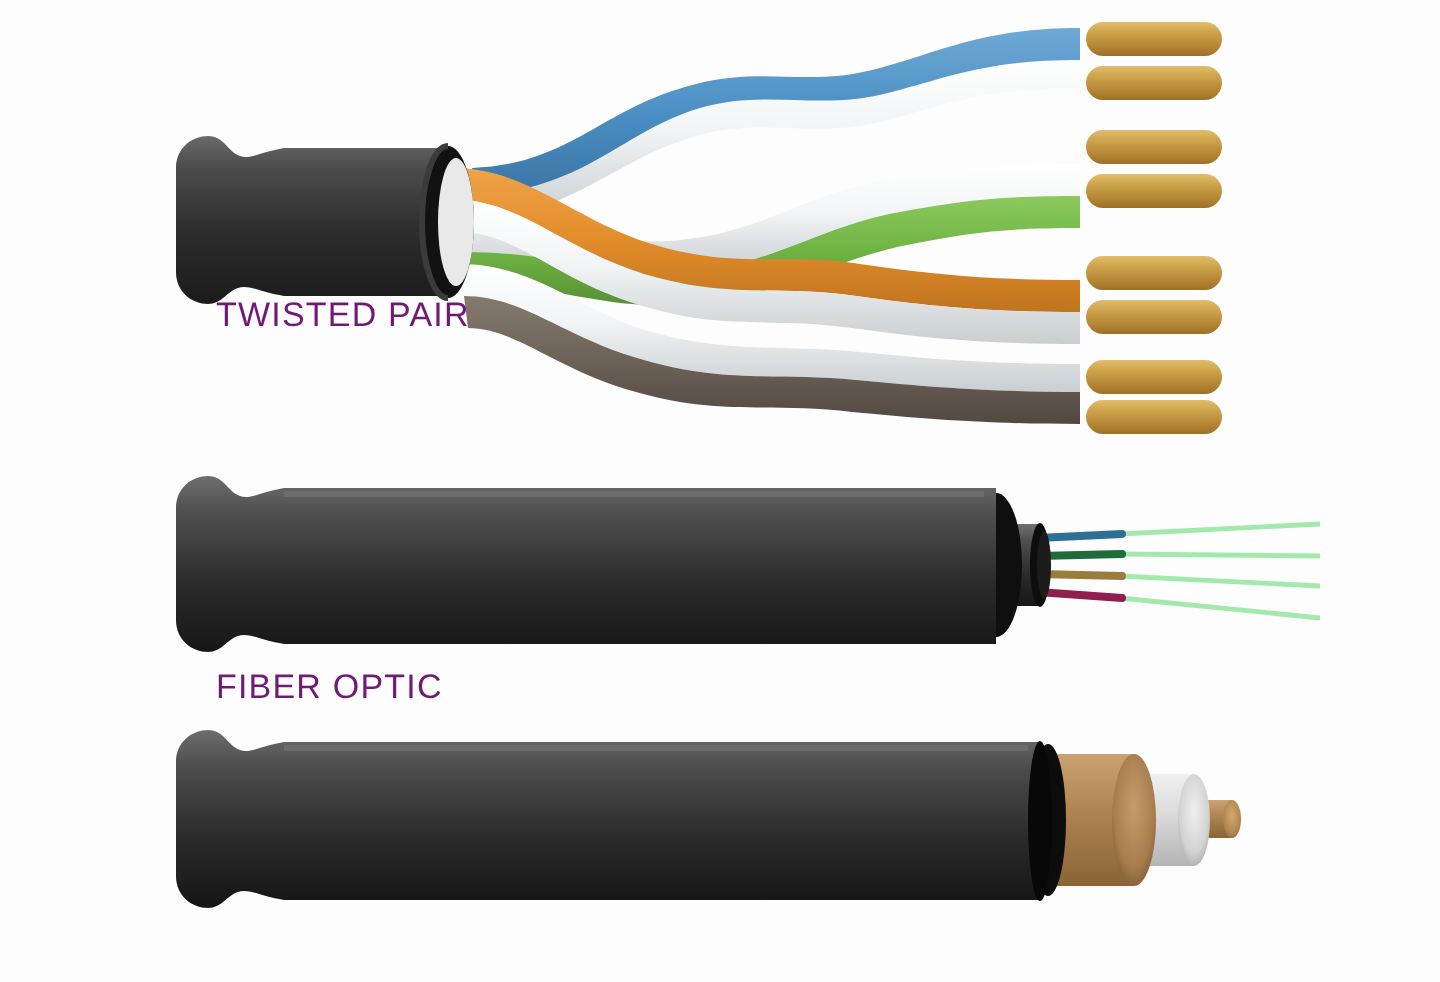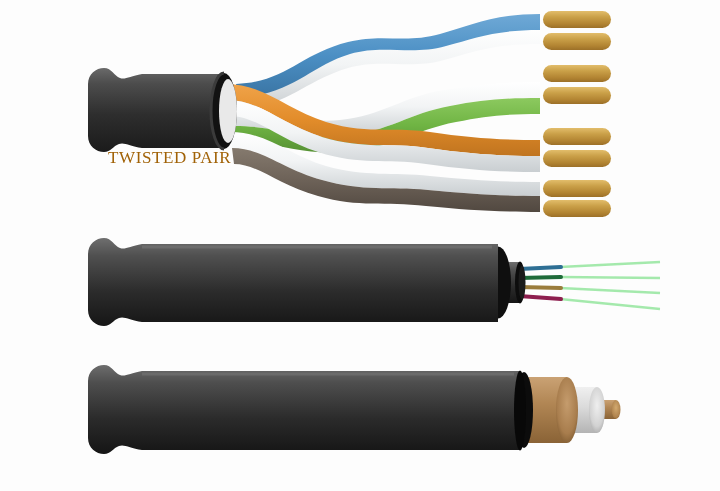--- a/index.html
+++ b/index.html
@@ -17,24 +17,24 @@
   }
   .diagram-svg {
     position: absolute;
     left: 0;
     top: 0;
     width: 720px;
     height: 491px;
   }
   .cable-label {
     position: absolute;
-    font-family: Liberation Serif, serif;
+    font-family: Liberation Sans, sans-serif;
     font-size: 17px;
     letter-spacing: 0.6px;
-    color: #a16207;
+    color: #701a75;
     white-space: nowrap;
     font-weight: 400;
   }
   #label-twisted-pair { left: 108px; top: 148px; }
   #label-fiber-optic  { left: 108px; top: 334px; }
   #label-coaxial      { left: 108px; top: 458px; }
 </style>
 </head>
 <body>
 
@@ -262,15 +262,16 @@
                C96,454 88,448 88,438 Z"></path>
       <path d="M142,374 L514,374" stroke="#777777" stroke-width="3" opacity="0.55" fill="none"></path>
 
       <ellipse cx="520" cy="410.5" rx="6" ry="40" fill="#080808"></ellipse>
     </g>
 
   </svg>
 
   <div class="cable-label" id="label-twisted-pair">TWISTED PAIR</div>
 
+  <div class="cable-label" id="label-fiber-optic">FIBER OPTIC</div>
 
 
 </div>
 
 </body></html>

